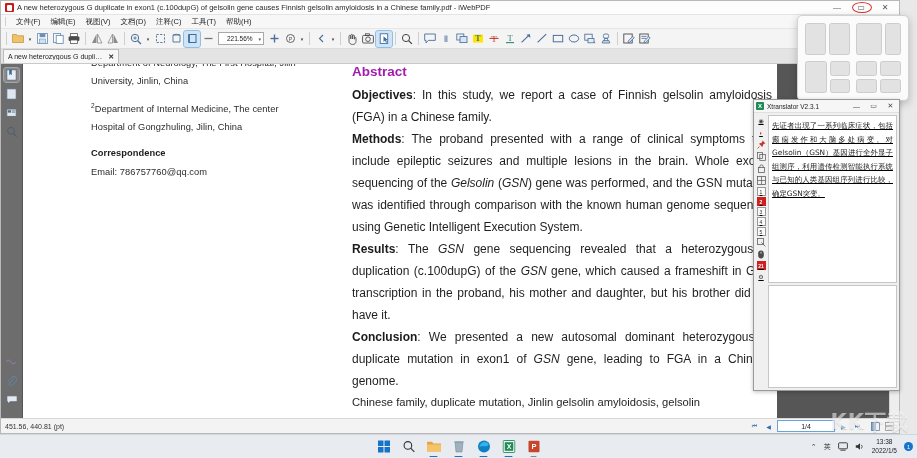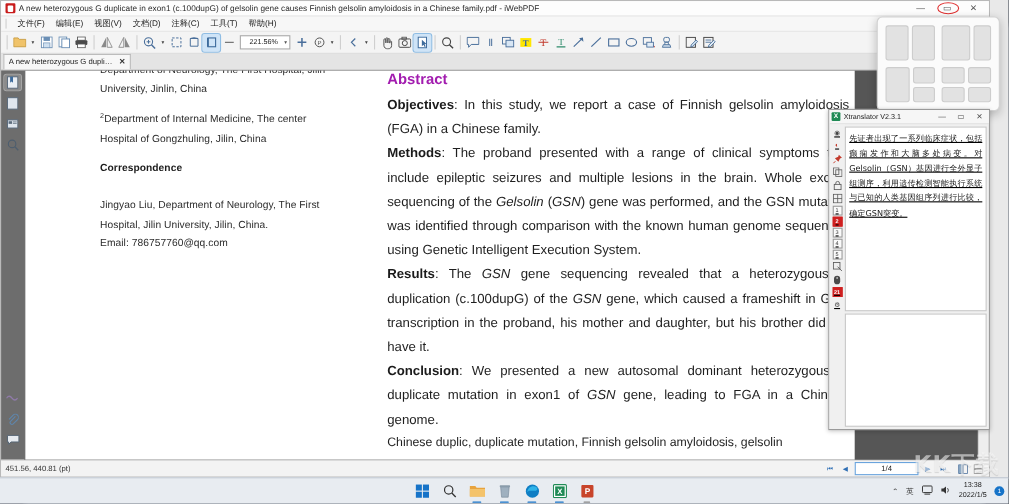--- a/index.html
+++ b/index.html
@@ -546,32 +546,31 @@
         <div style="height:6px"></div>
       </div>
 
       <div class="viewport">
         <div class="page">
           <div class="page-inner">
 
             <div class="col-left">
               <p class="clipped">Department of Neurology, The First Hospital, Jilin University, Jinlin, China</p>
               <p><sup>2</sup><span>Department of Internal Medicine, The center Hospital of Gongzhuling, Jilin, China</span></p>
-              <p class="bold" style="margin-bottom:16px;margin-top:9px">Correspondence</p>
-              <p style="margin-bottom:0">Jingyao Liu, Department of Neurology, The First Hospital, Jilin University, Jilin, China.</p>
+              <p class="bold" style="margin-bottom:1px;margin-top:9px">Correspondence</p>
               <p>Email: 786757760@qq.com</p>
             </div>
 
             <div class="col-right">
               <div class="abs-h">Abstract</div>
               <p class="abs-p"><span class="bold">Objectives</span><span>: In this study, we report a case of Finnish gelsolin amyloidosis (FGA) in a Chinese family.</span></p>
               <p class="abs-p"><span class="bold">Methods</span><span>: The proband presented with a range of clinical symptoms that include epileptic seizures and multiple lesions in the brain. Whole exome sequencing of the </span><i>Gelsolin</i> (<i>GSN</i>)<span> gene was performed, and the GSN mutation was identified through comparison with the known human genome sequences using Genetic Intelligent Execution System.</span></p>
               <p class="abs-p"><span class="bold">Results</span><span>: The </span><i>GSN</i><span> gene sequencing revealed that a heterozygous G duplication (c.100dupG) of the </span><i>GSN</i><span> gene, which caused a frameshift in GSN transcription in the proband, his mother and daughter, but his brother did not have it.</span></p>
               <p class="abs-p"><span class="bold">Conclusion</span><span>: We presented a new autosomal dominant heterozygous G duplicate mutation in exon1 of </span><i>GSN</i><span> gene, leading to FGA in a Chinese genome.</span></p>
-              <div class="kw-p">Chinese duplic, duplicate mutation, Finnish gelsolin amyloidosis, gelsolin</div>
+              <div class="kw-p">Chinese family, duplicate mutation, Jinlin gelsolin amyloidosis, gelsolin</div>
             </div>
 
           </div>
         </div>
         <div class="vscroll">
           <div class="vthumb"></div>
         </div>
       </div>
     </div>
 

